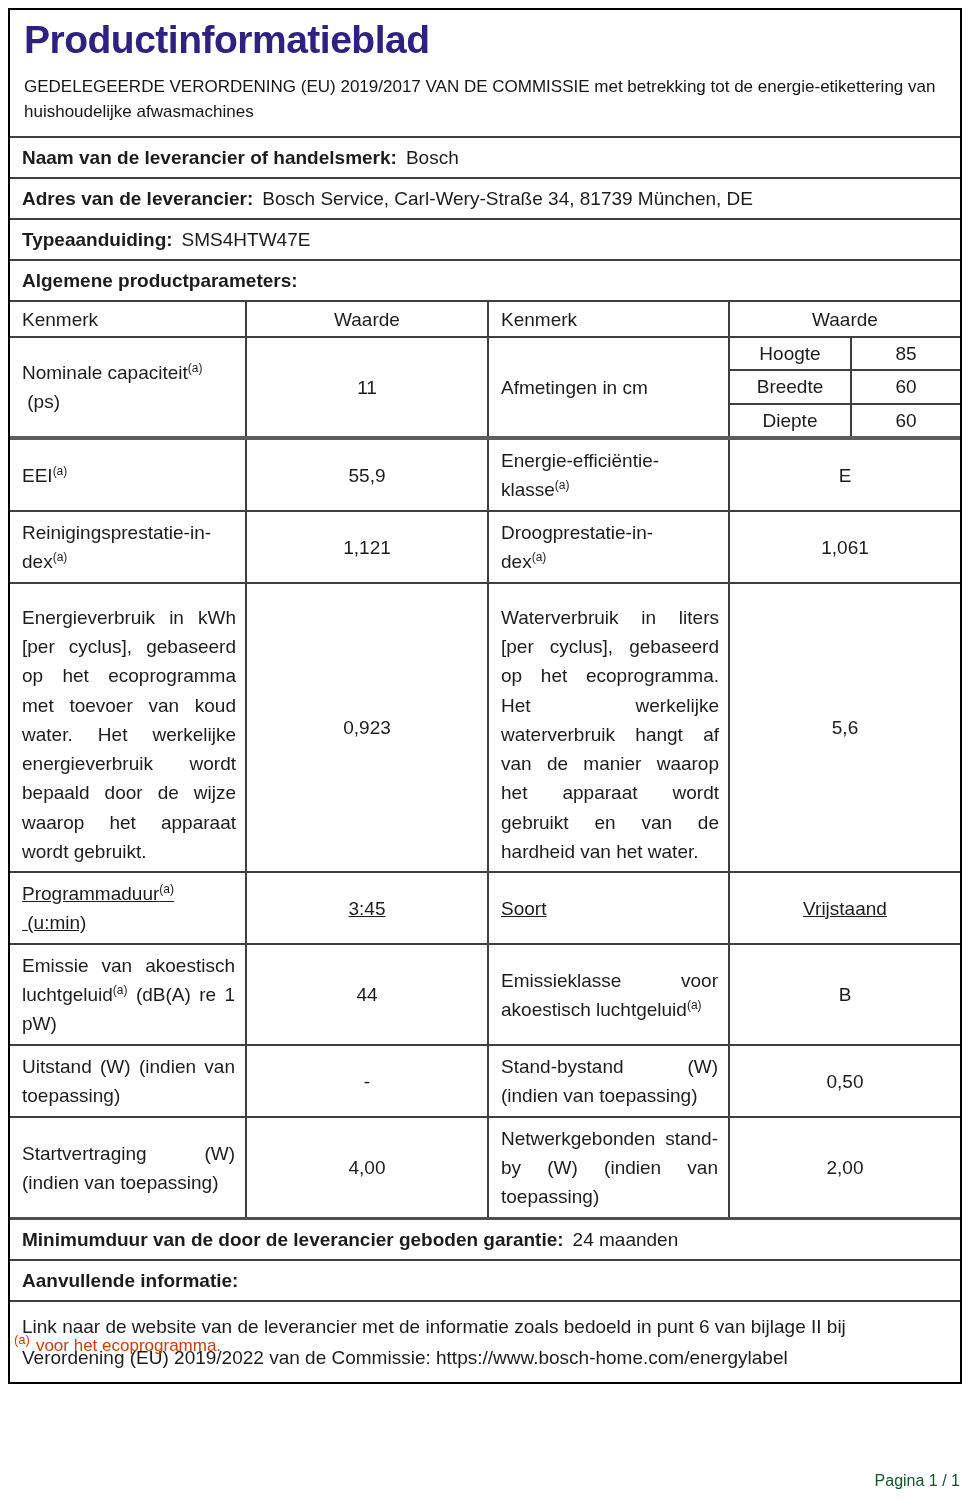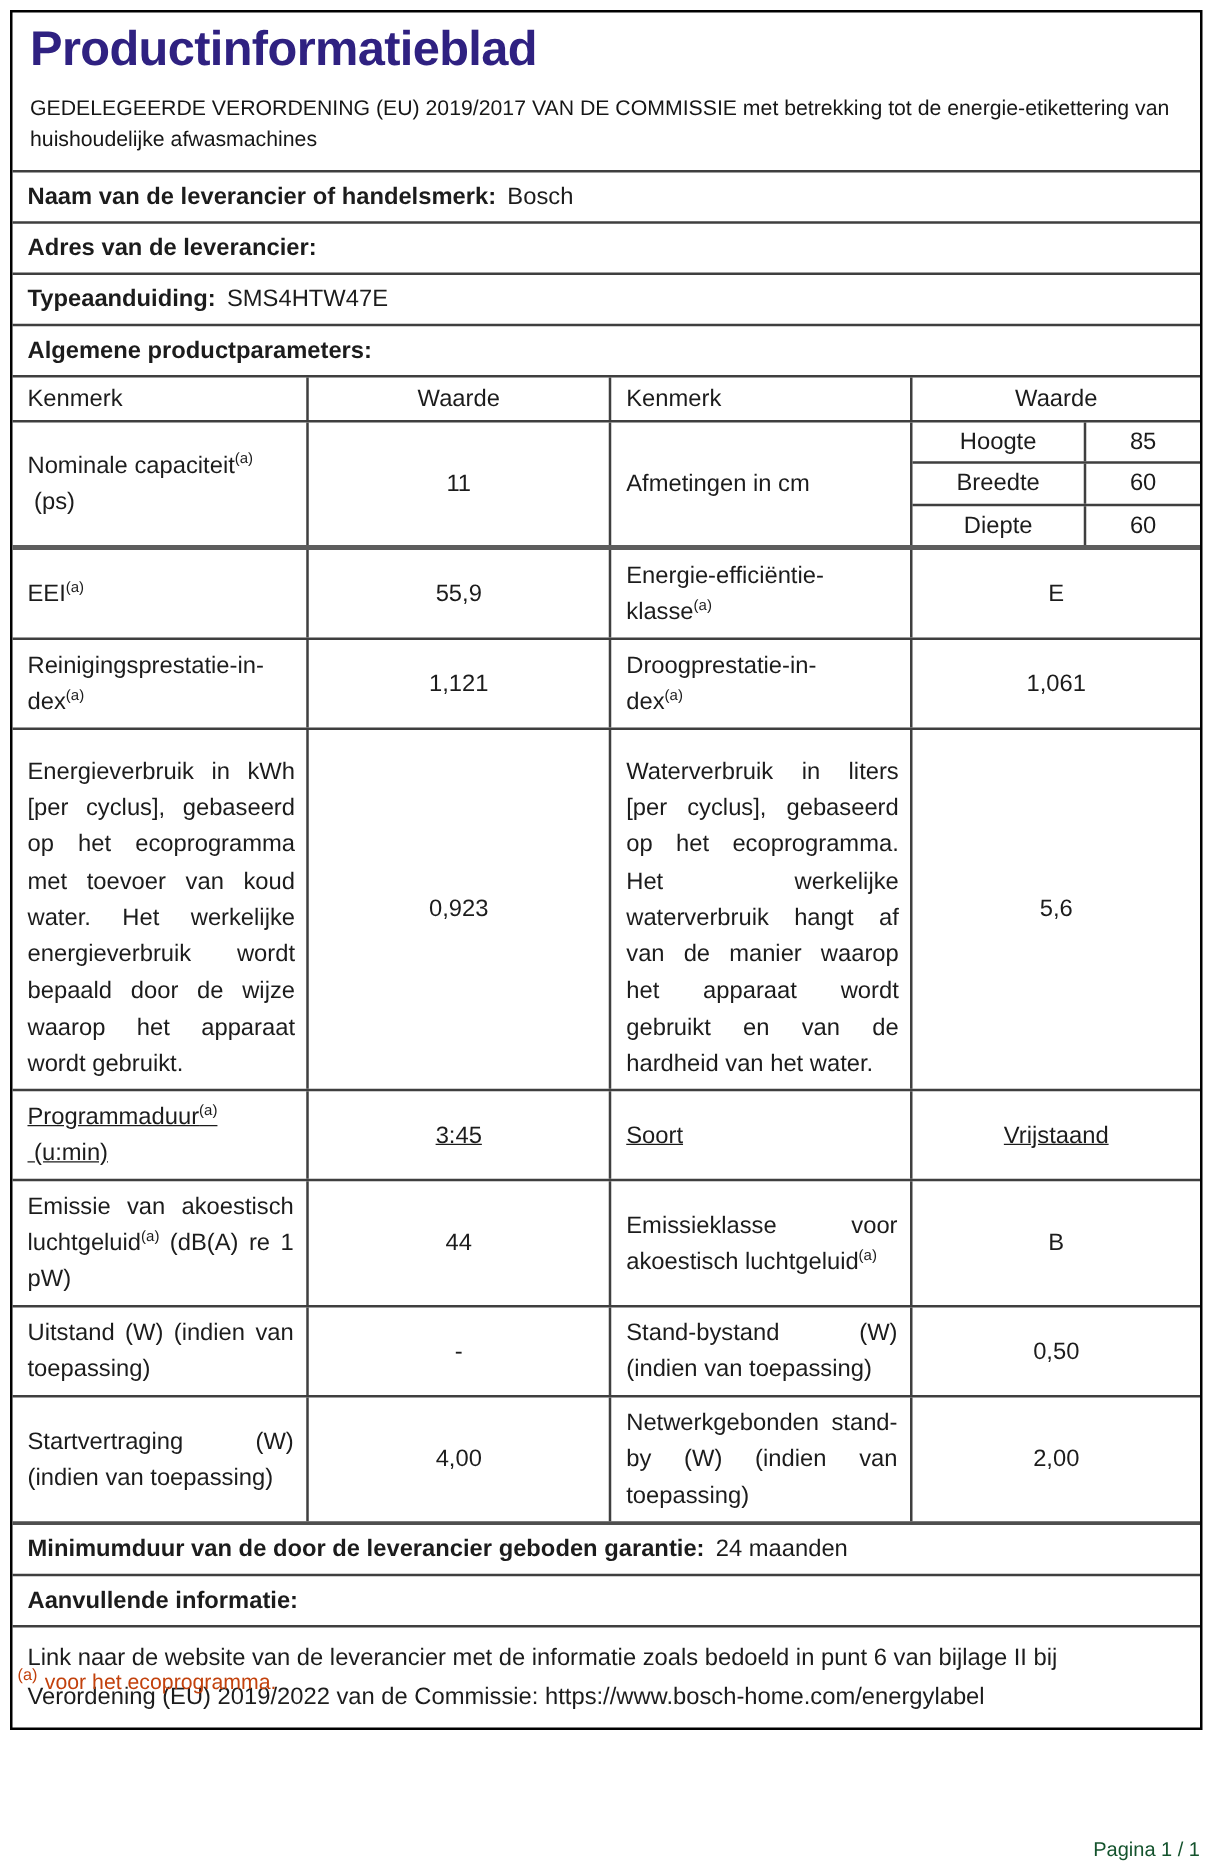--- a/index.html
+++ b/index.html
@@ -58,21 +58,21 @@
   .labcell .inner{width:100%;text-align:justify;}
   .valcell{display:flex;align-items:center;justify-content:center;text-align:center;padding:4px;line-height:29px;}
   .paracell{display:flex;align-items:center;padding:19px 9px 5px 12px;line-height:29.2px;}
   .paracell .inner{width:100%;text-align:justify;}
   .prewrap{white-space:pre-wrap;}
   sup{font-size:12px;line-height:0;}
   
   .dims{padding:0;display:flex;flex-direction:column;}
   .dimrow{flex:1;display:flex;box-sizing:border-box;}
   .dimrow + .dimrow{border-top:2px solid var(--line);}
-  .dimk{width:139px;border-right:2px solid var(--line);display:flex;align-items:center;justify-content:center;box-sizing:border-box;}
+  .dimk{width:122px;border-right:2px solid var(--line);display:flex;align-items:center;justify-content:center;box-sizing:border-box;}
   .dimv{flex:1;display:flex;align-items:center;justify-content:center;}
   
   .irow.no-top{border-top:none;}
   .link-row{display:block;border-top:2px solid var(--line);padding:9px 12px;line-height:31px;box-sizing:border-box;}
   
   .footnote{position:absolute;left:14px;top:1332px;font-size:17px;color:#c2410c;}
   .footnote sup{font-size:13px;margin-right:6px;}
   .page-footer{position:absolute;right:10px;bottom:6px;font-size:16px;color:#14532d;}
 </style>
 </head>
@@ -85,20 +85,21 @@
       <h1 class="doc-title">Productinformatieblad</h1>
       <div class="doc-subtitle">GEDELEGEERDE VERORDENING (EU) 2019/2017 VAN DE COMMISSIE met betrekking tot de energie-etikettering van huishoudelijke afwasmachines</div>
     </div>
 
     <div class="irow">
       <span class="lbl">Naam van de leverancier of handelsmerk:</span>
       <span class="val">Bosch</span>
     </div>
     <div class="irow">
       <span class="lbl">Adres van de leverancier:</span>
+      <span class="val">Bosch Service, Carl-Wery-Straße 34, 81739 München, DE</span>
     </div>
     <div class="irow">
       <span class="lbl">Typeaanduiding:</span>
       <span class="val">SMS4HTW47E</span>
     </div>
     <div class="irow">
       <span class="lbl">Algemene productparameters:</span>
     </div>
 
     <div class="param-table">

